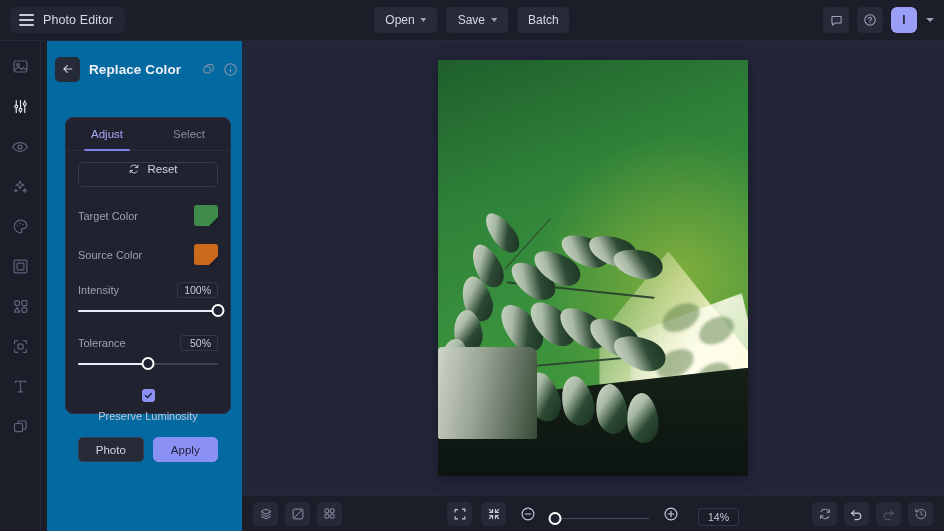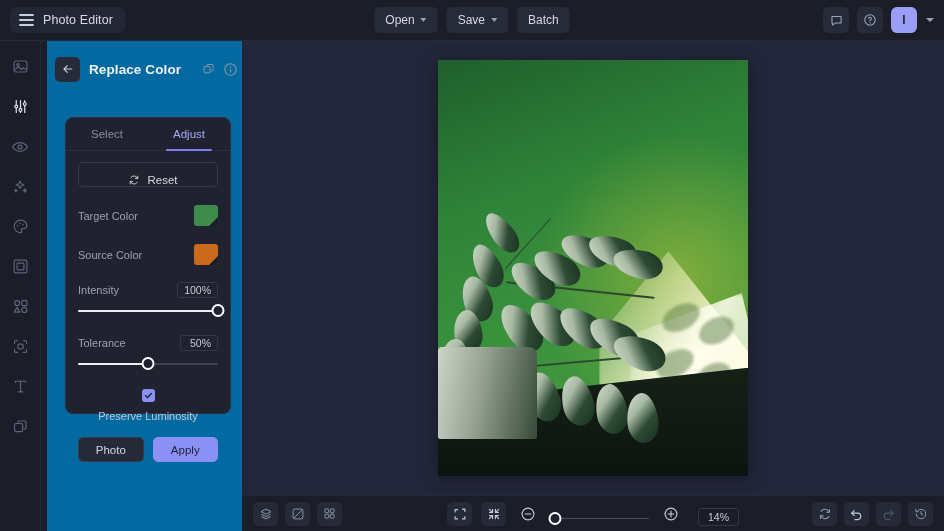--- a/index.html
+++ b/index.html
@@ -125,21 +125,21 @@
   }
   .tab.active { color: #a4a9f8; }
   .tab.active::after {
     content: ""; position: absolute; bottom: -1px;
     left: 18px; right: 18px; height: 2px;
     background: #7b81ec; border-radius: 1px;
   }
   .card-body { padding: 11px 12px 0 12px; }
 
   .reset-btn {
-    display: flex; align-items: flex-end; justify-content: center; gap: 7px;
+    display: flex; align-items: flex-start; justify-content: center; gap: 7px;
     width: 100%; height: 25px;
     border: 1px solid #353a4c; border-radius: 5px;
     background: transparent; color: #d4d7e2;
     font-size: 11.5px; cursor: pointer; font-family: inherit; padding-left: 10px;
   }
 
   .row {
     display: flex; align-items: center; justify-content: space-between;
     margin-top: 18px;
   }
@@ -435,25 +435,25 @@
         <circle cx="10" cy="10" r="7.6"></circle>
         <path d="M10 9.2v4.2" stroke-linecap="round"></path>
         <circle cx="10" cy="6.6" r=".85" fill="currentColor" stroke="none"></circle>
       </svg>
     </div>
   </div>
 
   <div class="card">
 
     <div class="tabs">
+      <div class="tab active">
+        <span>Adjust</span>
+      </div>
       <div class="tab">
         <span>Select</span>
-      </div>
-      <div class="tab active">
-        <span>Adjust</span>
       </div>
     </div>
 
     <div class="card-body">
 
       <button class="reset-btn">
         <svg width="12" height="12" viewBox="0 0 20 20" fill="none" stroke="currentColor" stroke-width="1.5">
           <path d="M16 7.5A6.6 6.6 0 0 0 4.4 6.2M4 12.5A6.6 6.6 0 0 0 15.6 13.8" stroke-linecap="round"></path>
           <path d="M16.4 3.6v4h-4M3.6 16.4v-4h4" stroke-linecap="round" stroke-linejoin="round"></path>
         </svg>

